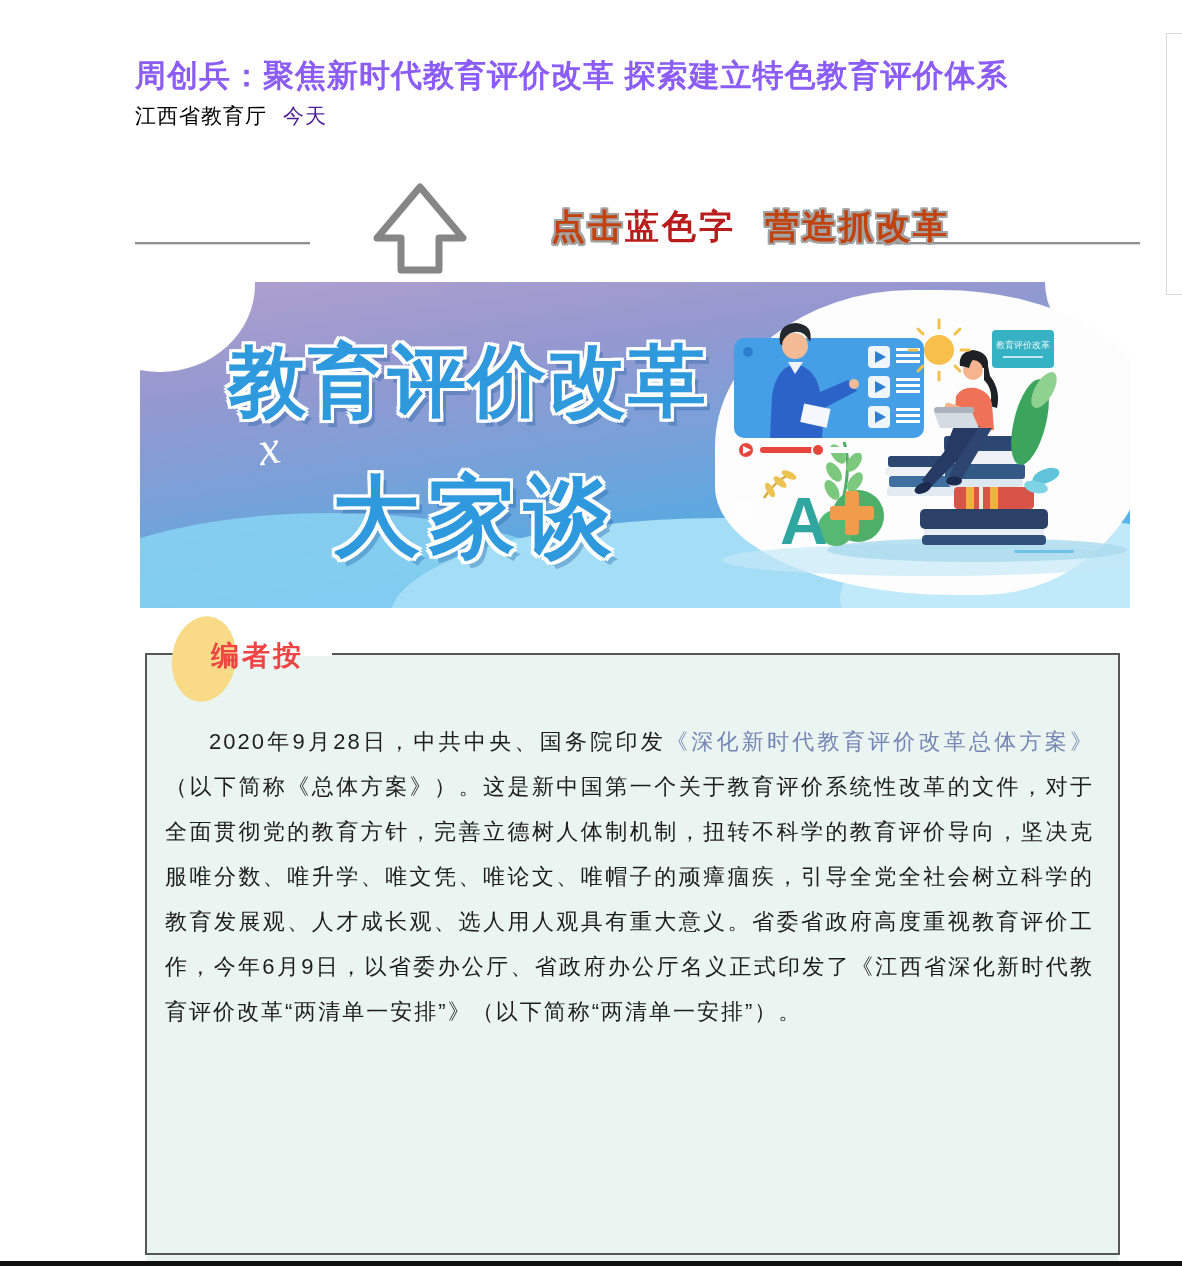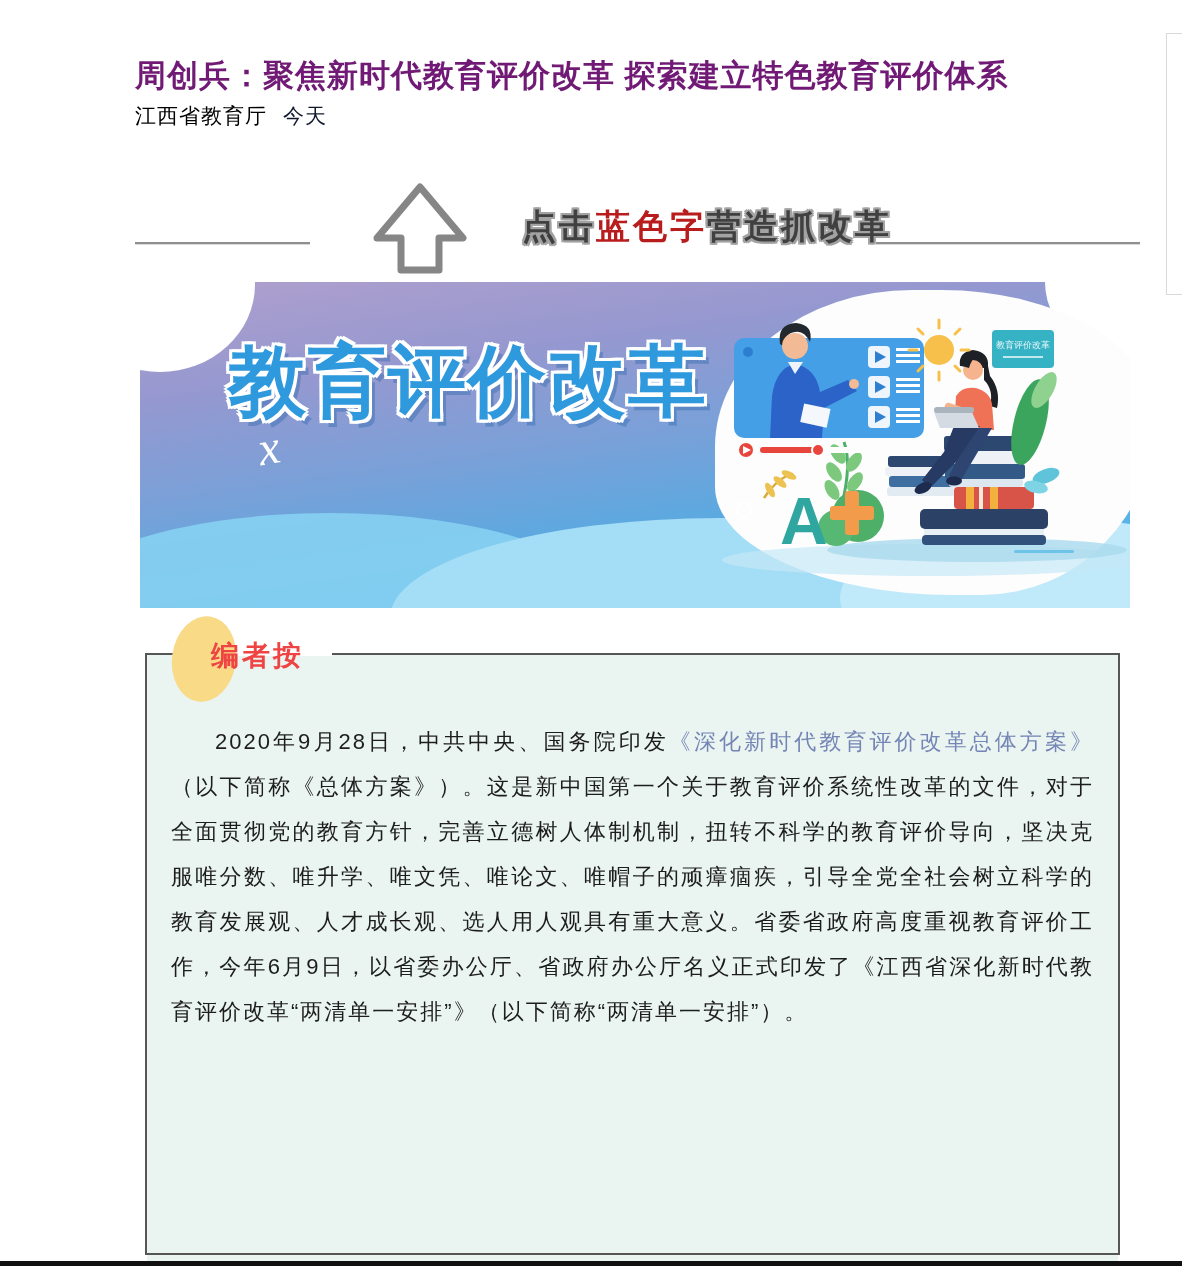--- a/index.html
+++ b/index.html
@@ -1,36 +1,36 @@
 <!DOCTYPE html>
 <html><head>
 <meta charset="utf-8">
 <style>
   html,body{margin:0;padding:0;}
   body{font-family:"Liberation Sans","DejaVu Sans",sans-serif;background:#ffffff;}
   #screen{position:relative;width:1182px;height:1266px;background:#ffffff;overflow:hidden;}
 
   
   .article-title{position:absolute;left:135px;top:34px;width:1000px;font-size:31px;font-weight:700;
-    color:#701a75;letter-spacing:1px;line-height:42px;}
+    color:#8b5cf6;letter-spacing:1px;line-height:42px;}
   .byline{position:absolute;left:135px;top:102px;font-size:21px;letter-spacing:1px;}
   .byline .source{color:#000000;cursor:pointer;}
-  .byline .date{color:#0f172a;margin-left:16px;}
+  .byline .date{color:#4c1d95;margin-left:16px;}
 
   
   .follow{position:absolute;left:0;top:178px;width:1182px;height:100px;}
   .h-line{position:absolute;height:2px;background:#8f8f8f;border-bottom:1px solid #d9d9d9;}
   .h-line.left{left:135px;top:64px;width:175px;}
   .h-line.right{left:876px;top:64px;width:264px;}
   .follow-arrow{position:absolute;left:372px;top:4px;}
   .follow-text{position:absolute;left:522px;top:26px;font-size:34px;font-weight:800;letter-spacing:3px;white-space:nowrap;}
-  .bubble-gray{color:#404040;
+  .bubble-gray{color:#c2410c;
     text-shadow:-2px -2px 0 #a3a3a3,0 -2px 0 #a3a3a3,2px -2px 0 #a3a3a3,
                 -2px 0 0 #a3a3a3,2px 0 0 #a3a3a3,
-                -2px 2px 0 #a3a3a3,0 2px 0 #a3a3a3,2px 2px 0 #a3a3a3;}
+                -2px 2px 0 #a3a3a3,0 2px 0 #a3a3a3,2px 2px 0 #a3a3a3;margin-left:29px;}
   .bubble-blue{color:#b91c1c;
     text-shadow:-2px -2px 0 #ffffff,0 -2px 0 #ffffff,2px -2px 0 #ffffff,
                 -2px 0 0 #ffffff,2px 0 0 #ffffff,
                 -2px 2px 0 #ffffff,0 2px 0 #ffffff,2px 2px 0 #ffffff;}
 
   
   .hero{position:absolute;left:140px;top:282px;width:990px;height:326px;overflow:hidden;
     background:linear-gradient(172deg,#b0a0cd 0%,#9598d0 26%,#7aa0d8 48%,#55abe2 72%,#5ec7ee 100%);}
   .hero .wave1{position:absolute;left:-90px;bottom:-95px;width:560px;height:190px;background:#86d0f2;border-radius:50%;opacity:.9;}
   .hero .wave2{position:absolute;left:250px;bottom:-110px;width:660px;height:200px;background:#a4ddf6;border-radius:50%;}
@@ -50,21 +50,21 @@
   .hero-illustration{position:absolute;left:552px;top:22px;}
 
   
   .en-box{position:absolute;left:145px;top:653px;width:975px;height:602px;box-sizing:border-box;
     border:2px solid #565656;background:#eaf5f1;z-index:1;}
   .en-strip{position:absolute;left:147px;top:1255px;width:971px;height:6px;background:#eaf5f1;z-index:1;}
   .en-mask{position:absolute;left:236px;top:652px;width:96px;height:4px;background:#ffffff;z-index:2;}
   .en-ellipse{position:absolute;left:172px;top:616px;width:64px;height:86px;background:#f8da87;border-radius:50%;
     transform:rotate(8deg);z-index:3;}
   .en-label{position:absolute;left:211px;top:637px;font-size:28px;font-weight:700;color:#ef4444;letter-spacing:3px;z-index:4;}
-  .en-content{position:absolute;left:145px;top:653px;width:975px;box-sizing:border-box;padding:66px 26px 0 26px;z-index:5;}
+  .en-content{position:absolute;left:145px;top:653px;width:975px;box-sizing:border-box;padding:66px 26px 0 20px;z-index:5;}
   .para{margin:0 0 26px 0;font-size:22px;line-height:45px;letter-spacing:2px;color:#1d1d1d;
     text-indent:2em;text-align:justify;}
   .inline-link{color:#7585b5;text-decoration:none;cursor:pointer;}
 
   
   .right-panel{position:absolute;left:1166px;top:33px;width:22px;height:262px;background:#ffffff;
     border:1px solid #d9d9d9;box-sizing:border-box;z-index:6;}
   .bottom-bar{position:absolute;left:0;top:1261px;width:1182px;height:5px;background:#101010;z-index:6;}
 </style>
 </head>
@@ -191,20 +191,21 @@
 
       <g>
         <rect x="300" y="26" width="62" height="38" rx="4" fill="#35b2c3"></rect>
         <text x="331" y="44" font-size="9" fill="#e8f8fa" text-anchor="middle">教育评价改革</text>
         <rect x="311" y="52" width="40" height="2" fill="#bfe9ee"></rect>
       </g>
     </svg>
 
     <div class="hero-line1">教育评价改革</div>
     <div class="hero-x">x</div>
+    <div class="hero-line2">大家谈</div>
   </div>
 
   <div class="en-box"></div>
   <div class="en-strip"></div>
   <div class="en-mask"></div>
   <div class="en-ellipse"></div>
   <div class="en-label">编者按</div>
 
   <div class="en-content">
     <p class="para"><span>2020年9月28日，中共中央、国务院印发</span><a class="inline-link">《深化新时代教育评价改革总体方案》</a><span>（以下简称《总体方案》）。这是新中国第一个关于教育评价系统性改革的文件，对于全面贯彻党的教育方针，完善立德树人体制机制，扭转不科学的教育评价导向，坚决克服唯分数、唯升学、唯文凭、唯论文、唯帽子的顽瘴痼疾，引导全党全社会树立科学的教育发展观、人才成长观、选人用人观具有重大意义。省委省政府高度重视教育评价工作，今年6月9日，以省委办公厅、省政府办公厅名义正式印发了《江西省深化新时代教育评价改革“两清单一安排”》（以下简称“两清单一安排”）。</span></p>

